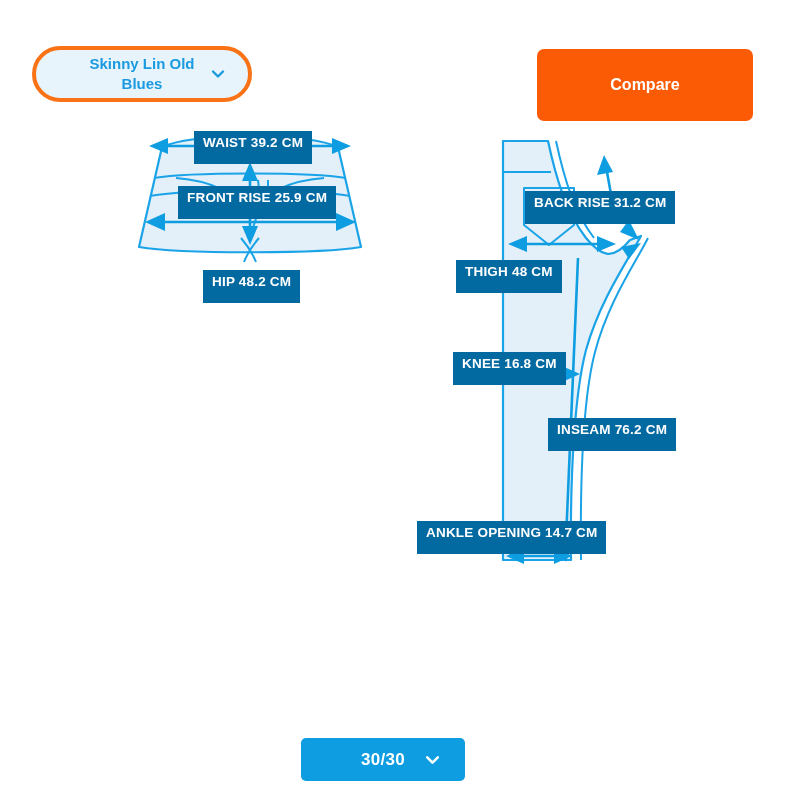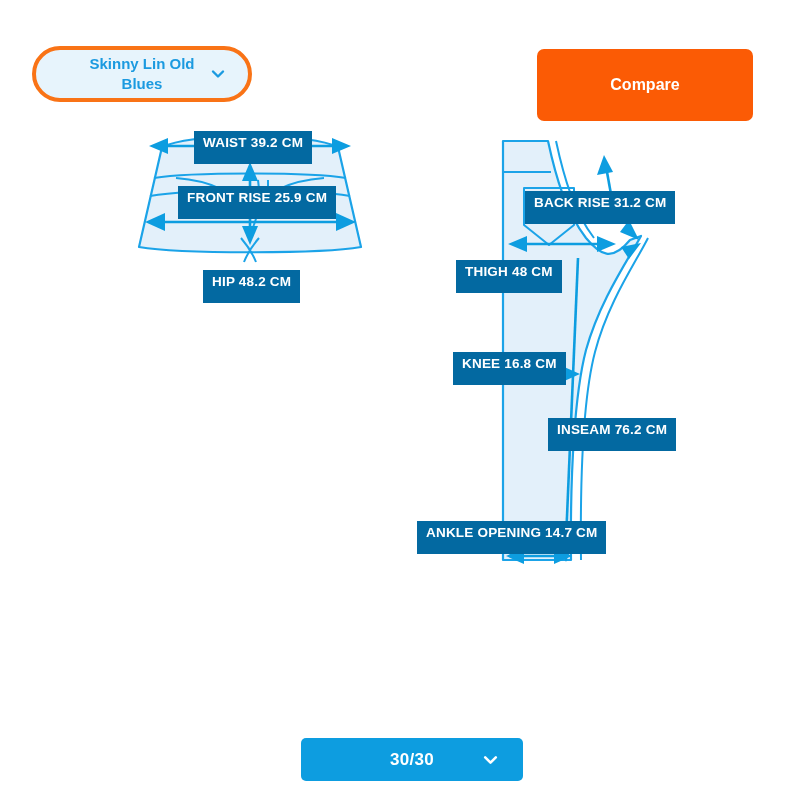--- a/index.html
+++ b/index.html
@@ -64,21 +64,21 @@
     font-weight: bold;
     cursor: pointer;
     padding: 0;
   }
 
   
   .size-selector {
     position: absolute;
     left: 301px;
     top: 738px;
-    width: 222px;
+    width: 164px;
     height: 43px;
     background: #0d9de0;
     border: none;
     border-radius: 5px;
     cursor: pointer;
     display: flex;
     align-items: center;
     justify-content: center;
     padding: 0;
   }

